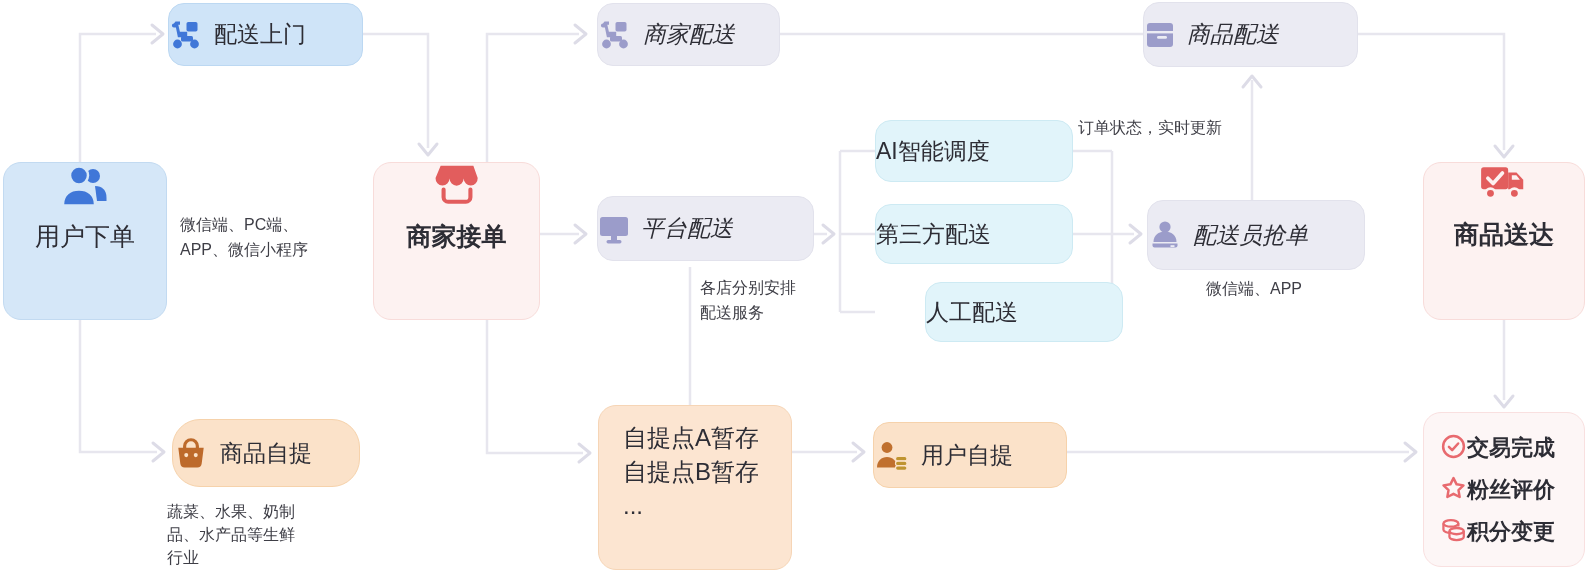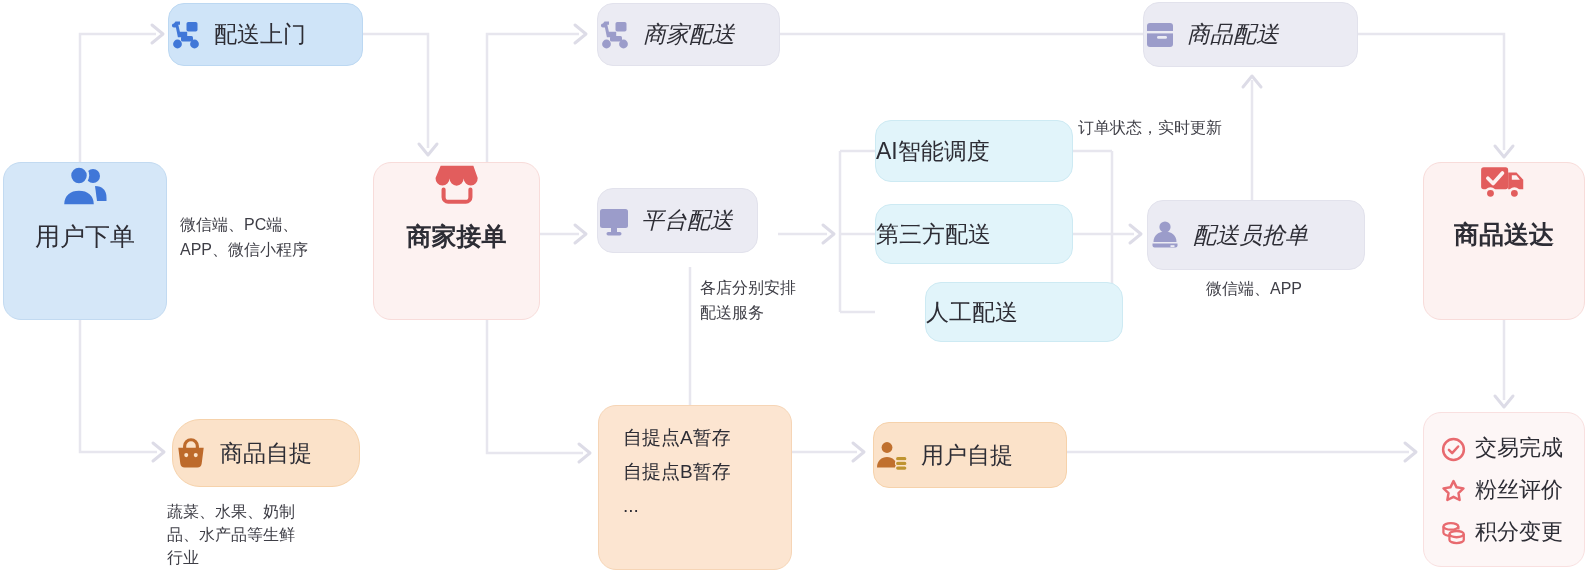--- a/index.html
+++ b/index.html
@@ -15,25 +15,25 @@
   .gray{background:#ebebf3;border:1px solid #e2e2ec;font-style:italic;}
   .cyan{background:#e1f4fa;border:1px solid #cdeaf3;}
   .pink{background:#fdf2f1;border:1px solid #f8dcda;font-weight:bold;}
   .orange{background:#fbe2c9;border:1px solid #f6d2ab;}
   .orangebox{background:#fce5d1;border:1px solid #f6d5b6;border-radius:18px;}
   .completionbox{background:#fdf6f6;border:1px solid #f9e0e0;border-radius:18px;}
   .nicon{display:flex;align-items:center;justify-content:center;}
   .note{position:absolute;font-size:16px;color:#3e3e46;line-height:25px;font-weight:400;}
   .note div{white-space:nowrap;}
   .pickup{flex-direction:column;align-items:flex-start;justify-content:flex-start;
-          padding:15px 0 0 24px;font-size:19px;line-height:34px;}
+          padding:15px 0 0 24px;font-size:24px;line-height:34px;}
   .pickup div{white-space:nowrap;}
   .comp{flex-direction:column;align-items:flex-start;justify-content:center;
         padding-left:16px;gap:12px;font-size:22px;}
-  .comp .row{display:flex;align-items:flex-end;gap:8px;}
+  .comp .row{display:flex;align-items:flex-start;font-weight:bold;}
 </style>
 </head>
 <body>
 
 <div id="canvas">
 
   <svg class="connectors" width="1589" height="582" viewBox="0 0 1589 582">
     <g fill="none" stroke="#e7e6ee" stroke-width="2.5">
       <path d="M80 162 V34 H156"></path>
       <path d="M363 34 H428 V148"></path>
@@ -150,21 +150,21 @@
     <span class="nicon">
       <svg width="32" height="32" viewBox="0 0 32 32">
         <rect x="3" y="4" width="26" height="24" rx="3" fill="#9b9cca"></rect>
         <rect x="3" y="12" width="26" height="2.4" fill="#ebebf3"></rect>
         <rect x="13" y="17" width="10" height="2.8" rx="1.4" fill="#ebebf3"></rect>
       </svg>
     </span>
     <span>商品配送</span>
   </div>
 
-  <div class="node pill gray" style="left:597px;top:188px;width:161px;height:65px">
+  <div class="node pill gray" style="left:597px;top:196px;width:217px;height:65px">
     <span class="nicon">
       <svg width="32" height="30" viewBox="0 0 32 30">
         <g fill="#9b9cca">
           <rect x="2" y="3" width="28" height="19" rx="2.5"></rect>
           <rect x="13" y="22" width="6" height="4"></rect>
           <rect x="8.5" y="26" width="15" height="3.4" rx="1.7"></rect>
         </g>
       </svg>
     </span>
     <span>平台配送</span>

